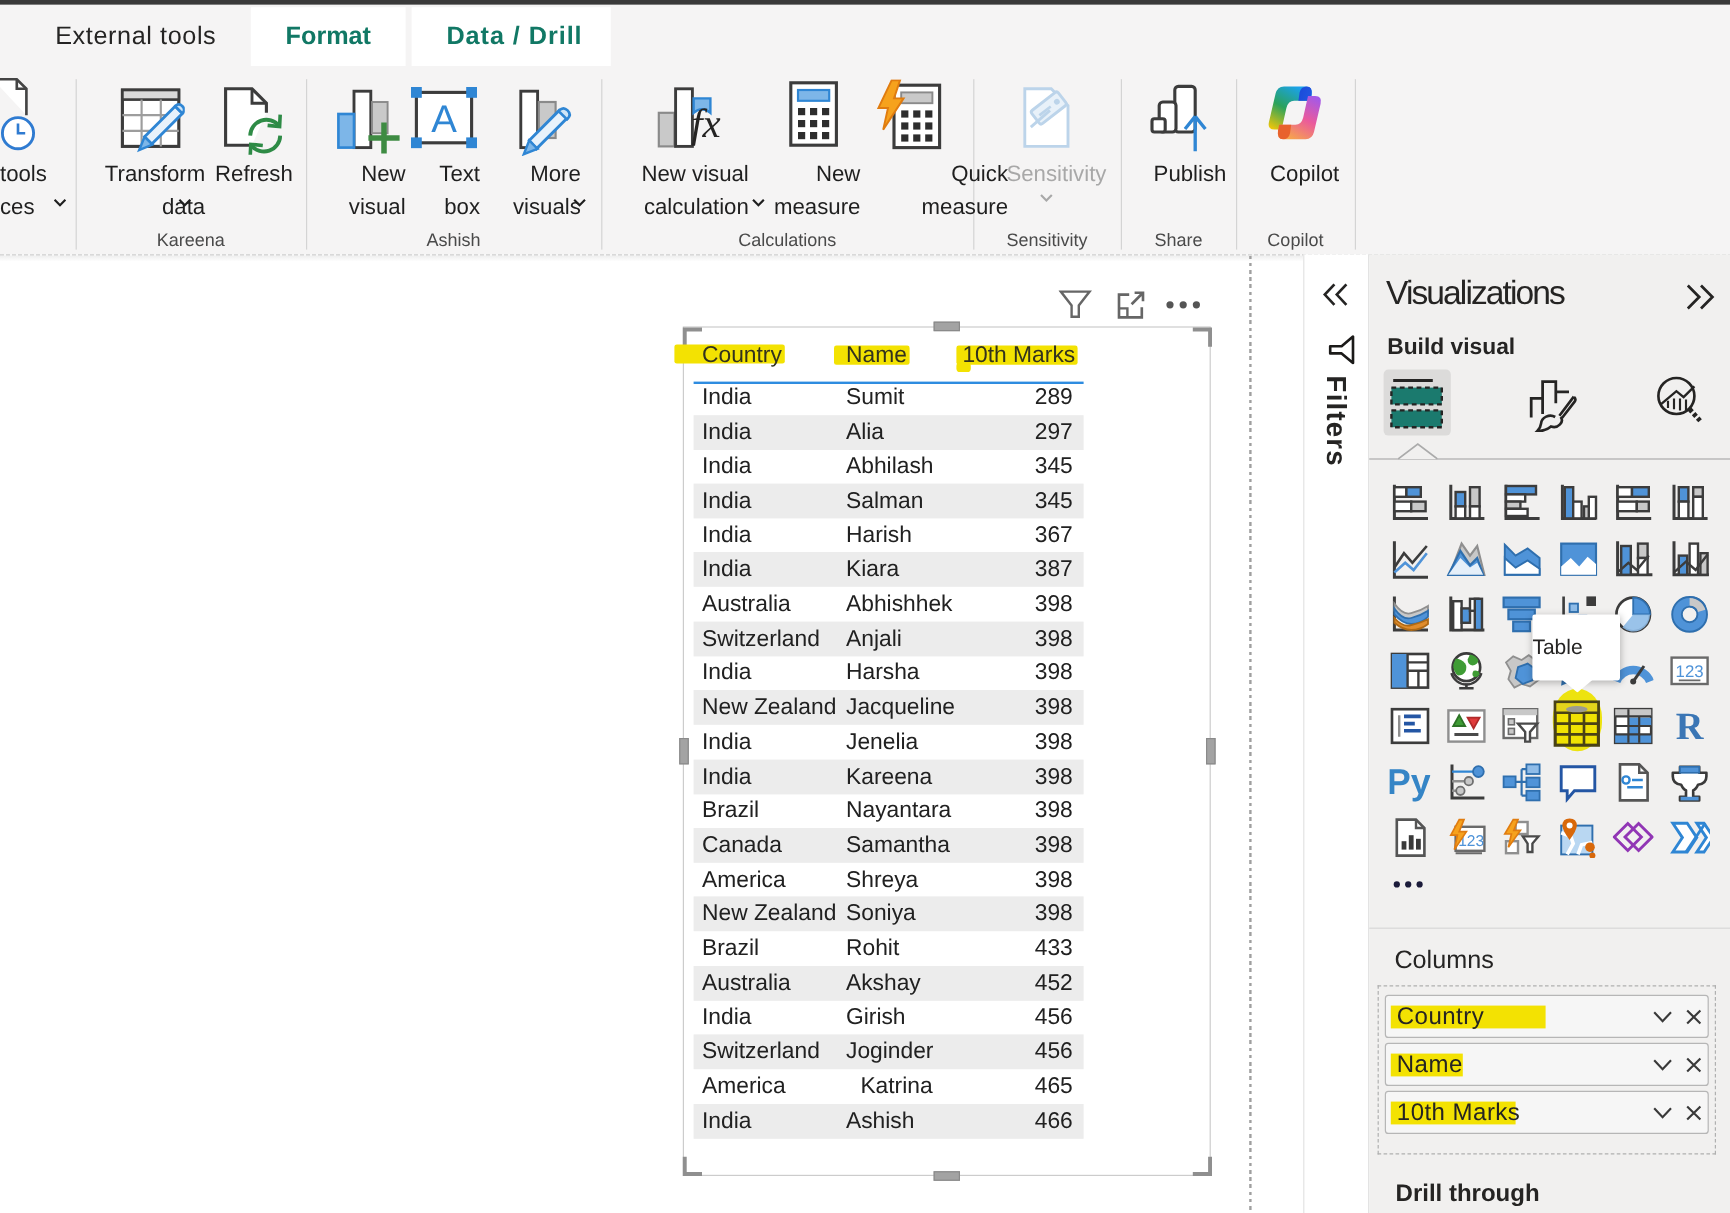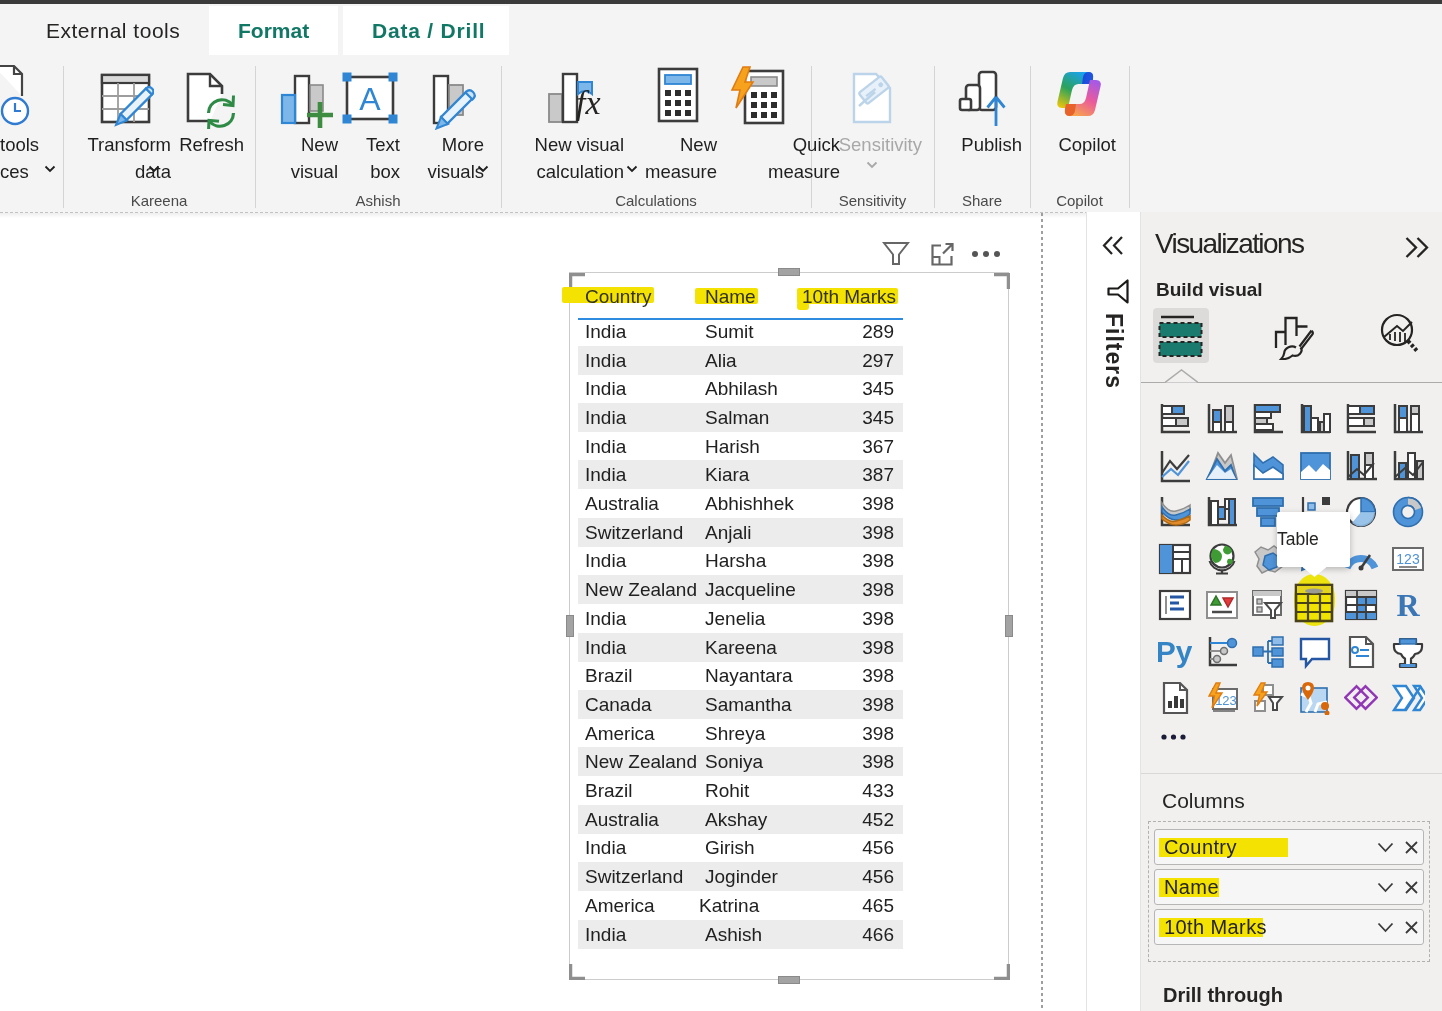--- a/index.html
+++ b/index.html
@@ -355,21 +355,21 @@
     <div class="tc" style="left:127px">Girish</div>
     <div class="tnum" style="right:9px">456</div>
   </div>
 <div class="trow tgray" style="top:862.1px">
     <div class="tc" style="left:7px">Switzerland</div>
     <div class="tc" style="left:127px">Joginder</div>
     <div class="tnum" style="right:9px">456</div>
   </div>
 <div class="trow" style="top:890.8px">
     <div class="tc" style="left:7px">America</div>
-    <div class="tc" style="left:121px">Katrina</div>
+    <div class="tc" style="left:139px">Katrina</div>
     <div class="tnum" style="right:9px">465</div>
   </div>
 <div class="trow tgray" style="top:919.5px">
     <div class="tc" style="left:7px">India</div>
     <div class="tc" style="left:127px">Ashish</div>
     <div class="tnum" style="right:9px">466</div>
   </div>
 <div class="abs" id="fbar"></div>
 <svg class="abs" style="left:1102px;top:235px" width="22" height="21" viewBox="0 0 22 21">
 <path d="M10 2 L2 10.5 L10 19 M20 2 L12 10.5 L20 19" fill="none" stroke="#252423" stroke-width="2.2"></path>

